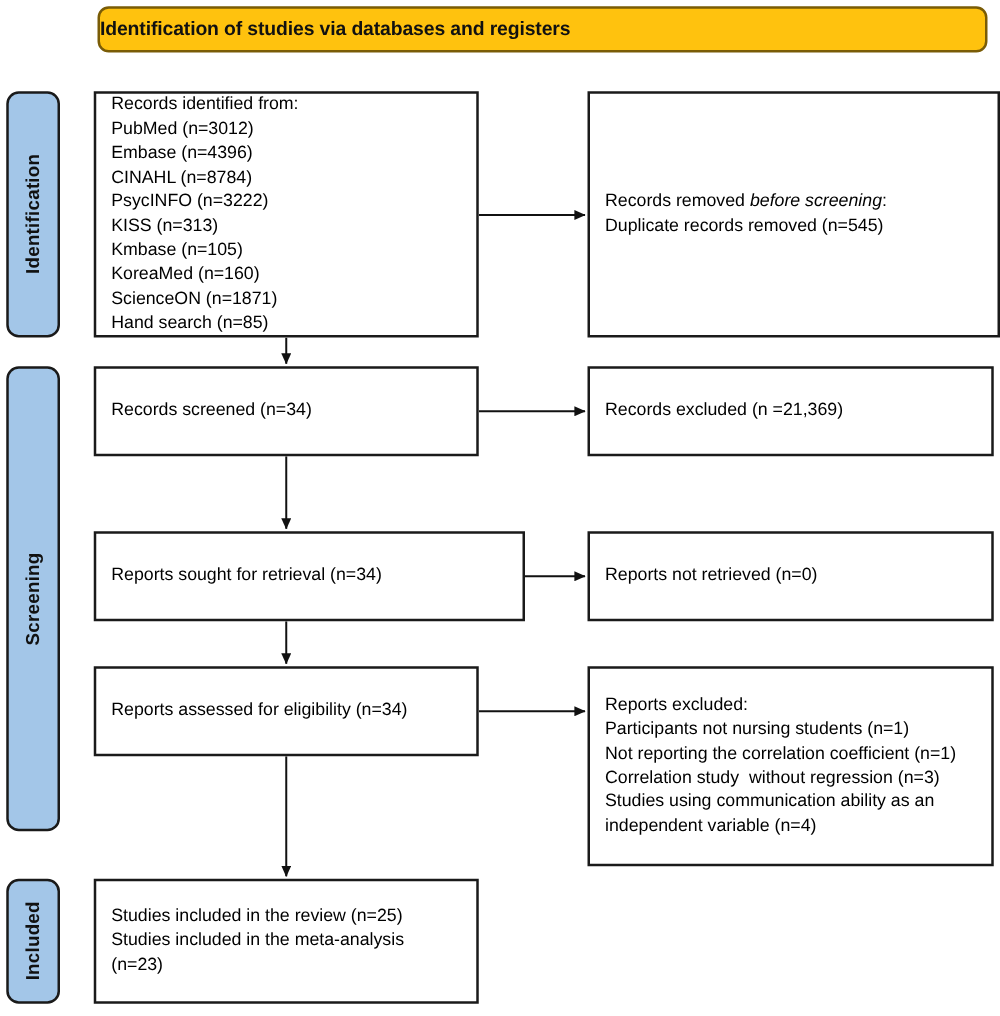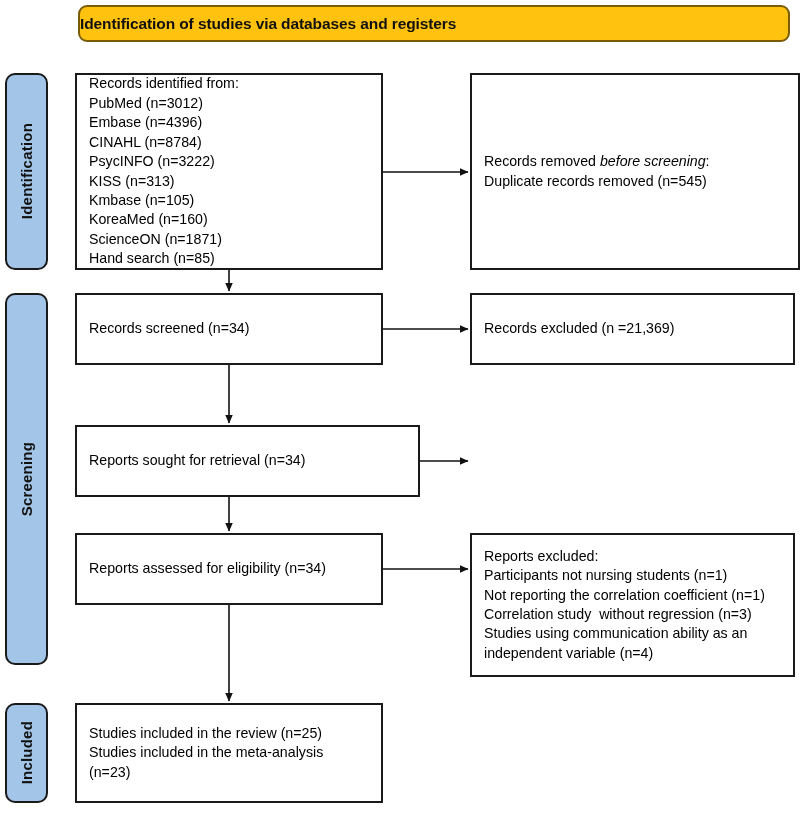--- a/index.html
+++ b/index.html
@@ -96,21 +96,21 @@
   
   #box-records-screened   { left: 75px;  top: 293px; width: 308px; height: 72px; }
   #box-records-excluded   { left: 470px; top: 293px; width: 325px; height: 72px; }
 
   
   #box-reports-sought     { left: 75px;  top: 425px; width: 345px; height: 72px; }
   #box-reports-not-retrieved { left: 470px; top: 425px; width: 325px; height: 72px; }
 
   
   #box-reports-assessed   { left: 75px;  top: 533px; width: 308px; height: 72px; }
-  #box-reports-excluded   { left: 470px; top: 533px; width: 325px; height: 144px; }
+  #box-reports-excluded   { left: 470px; top: 533px; width: 325px; height: 160px; }
 
   
   #box-studies-included   { left: 75px;  top: 703px; width: 308px; height: 100px; justify-content: center; }
 
   .italic { font-style: italic; }
 
   
   #connectors {
     position: absolute;
     left: 0; top: 0;
@@ -186,20 +186,23 @@
   </div>
 
   <div class="flow-box pad-left" id="box-records-excluded">
     <div class="box-text">Records excluded (n =21,369)</div>
   </div>
 
   <div class="flow-box pad-left" id="box-reports-sought">
     <div class="box-text">Reports sought for retrieval (n=34)</div>
   </div>
 
+  <div class="flow-box pad-left" id="box-reports-not-retrieved">
+    <div class="box-text">Reports not retrieved (n=0)</div>
+  </div>
 
   <div class="flow-box pad-left" id="box-reports-assessed">
     <div class="box-text">Reports assessed for eligibility (n=34)</div>
   </div>
 
   <div class="flow-box pad-left" id="box-reports-excluded">
     <div class="box-text">Reports excluded:
 Participants not nursing students (n=1)
 Not reporting the correlation coefficient (n=1)
 Correlation study  without regression (n=3)

